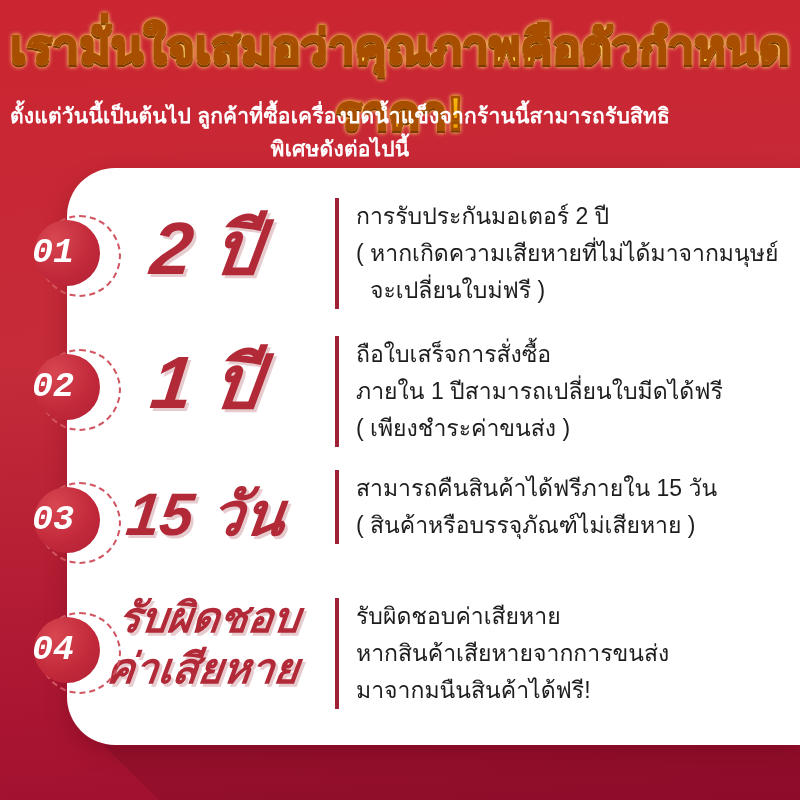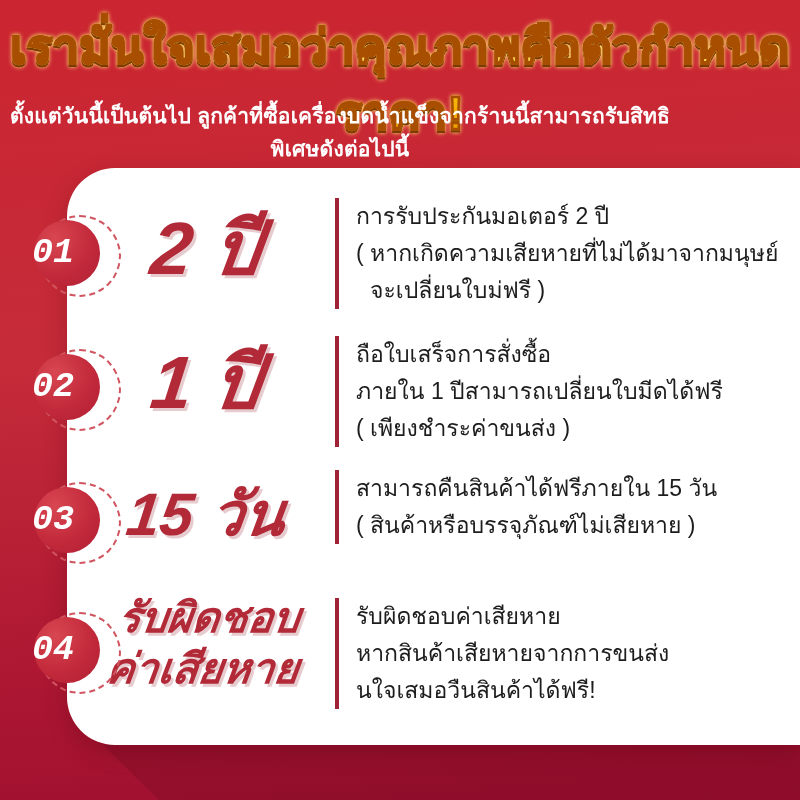--- a/index.html
+++ b/index.html
@@ -125,18 +125,18 @@
       <div class="number-badge" style="top:449px;">
         <span class="badge-number">04</span>
       </div>
       <div class="benefit-headline headline-md" style="top:424px;">
         <div>รับผิดชอบ</div>
         <div>ค่าเสียหาย</div>
       </div>
       <div class="benefit-description" style="top:430px;">
         <div class="desc-line">รับผิดชอบค่าเสียหาย</div>
         <div class="desc-line">หากสินค้าเสียหายจากการขนส่ง</div>
-        <div class="desc-line">นใจเสมอวืนสินค้าได้ฟรี!</div>
+        <div class="desc-line">มาจากมนืนสินค้าได้ฟรี!</div>
       </div>
     </div>
 
   </div>
 </div>
 
 </body></html>

